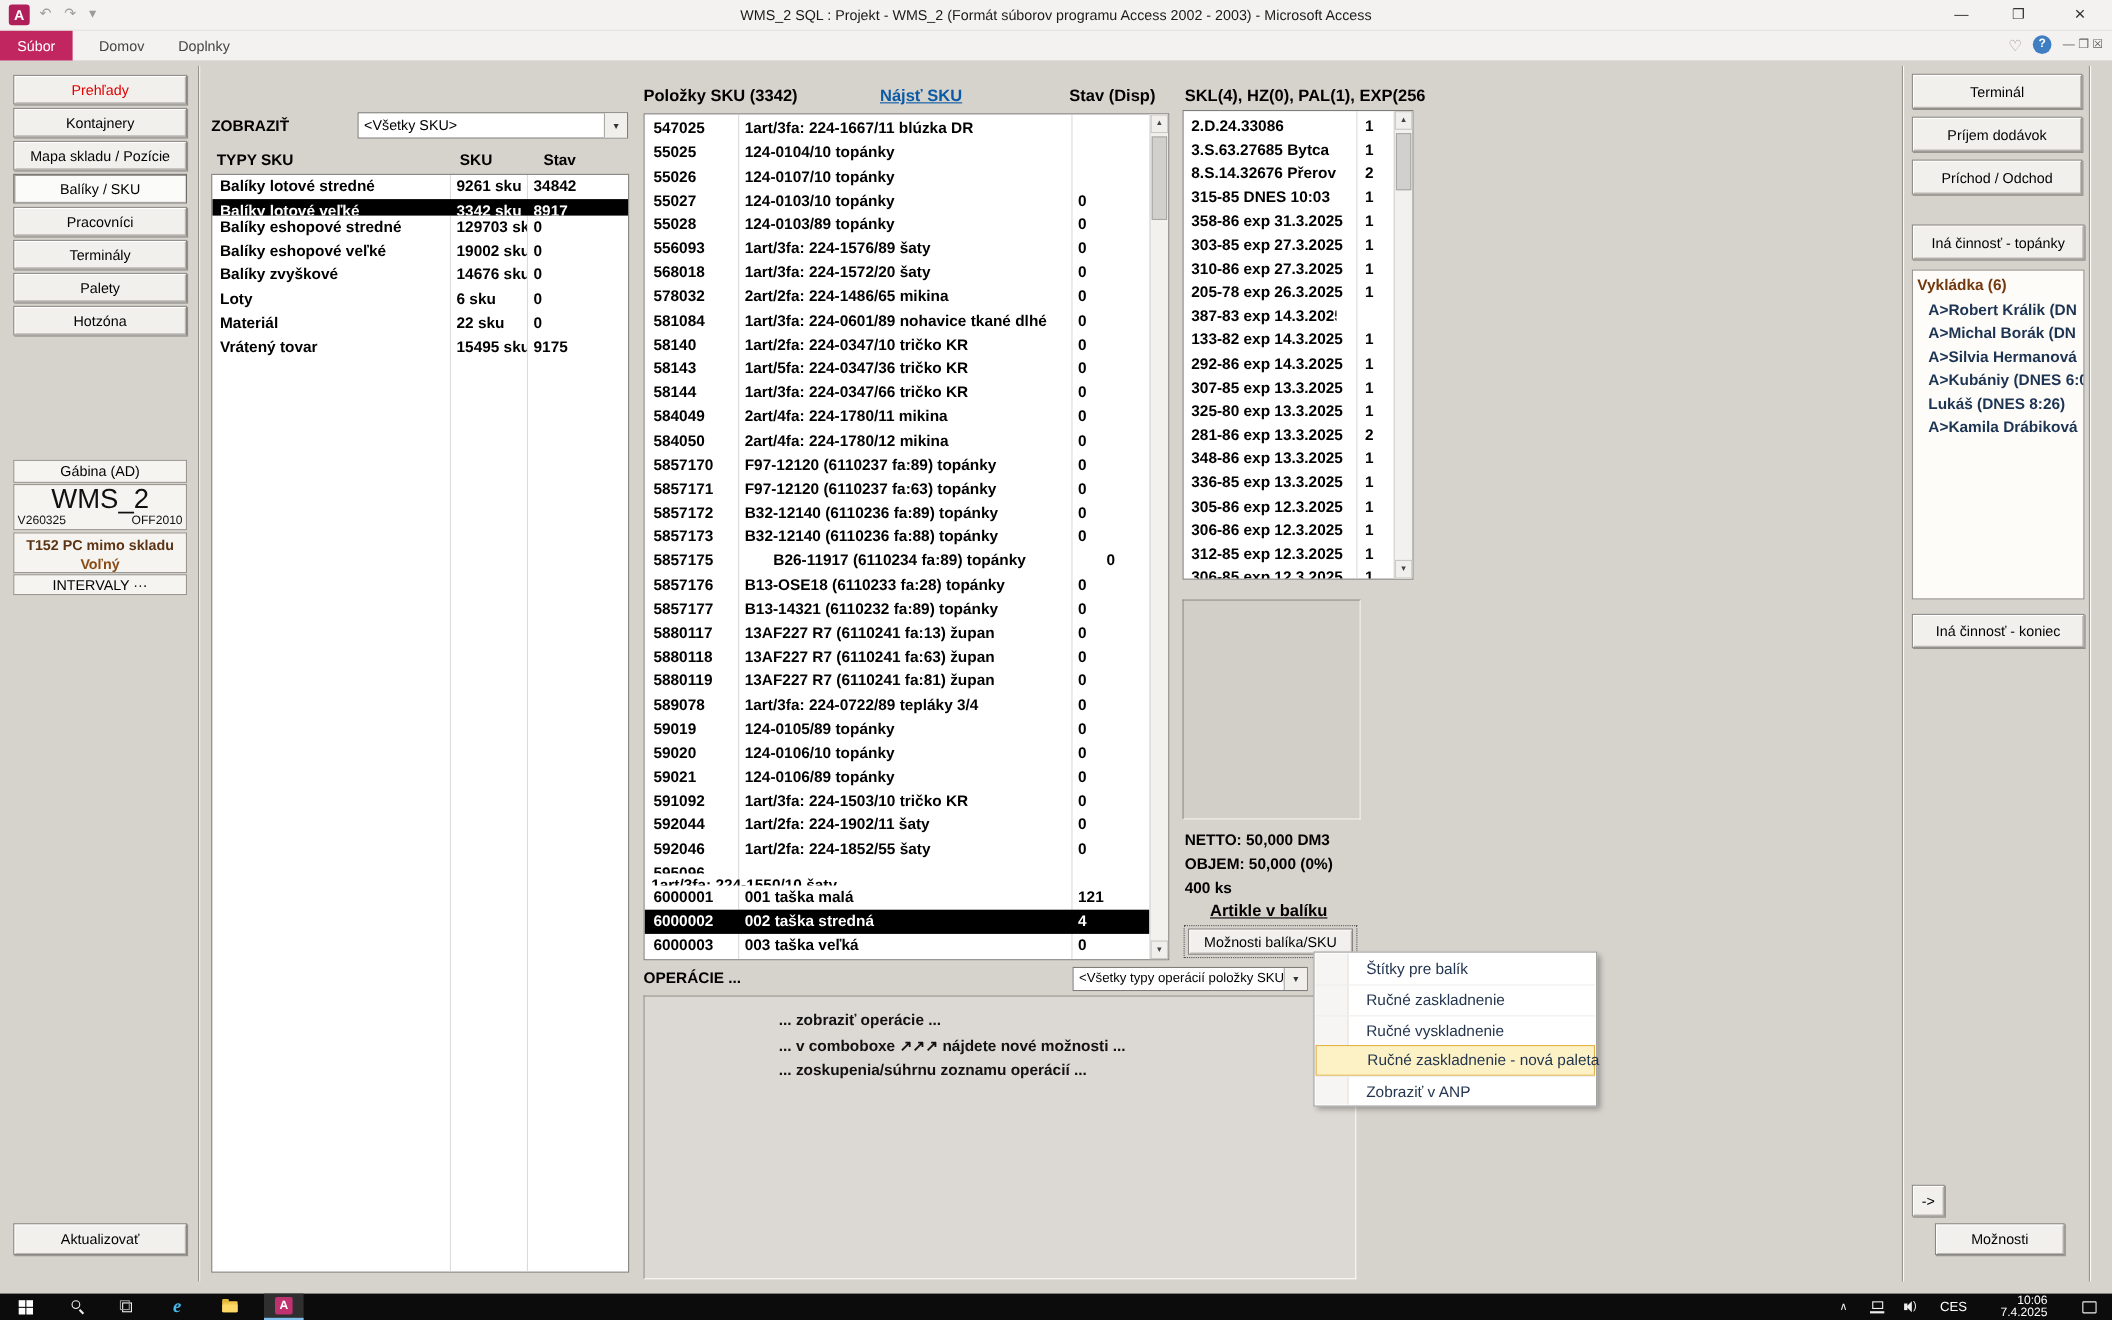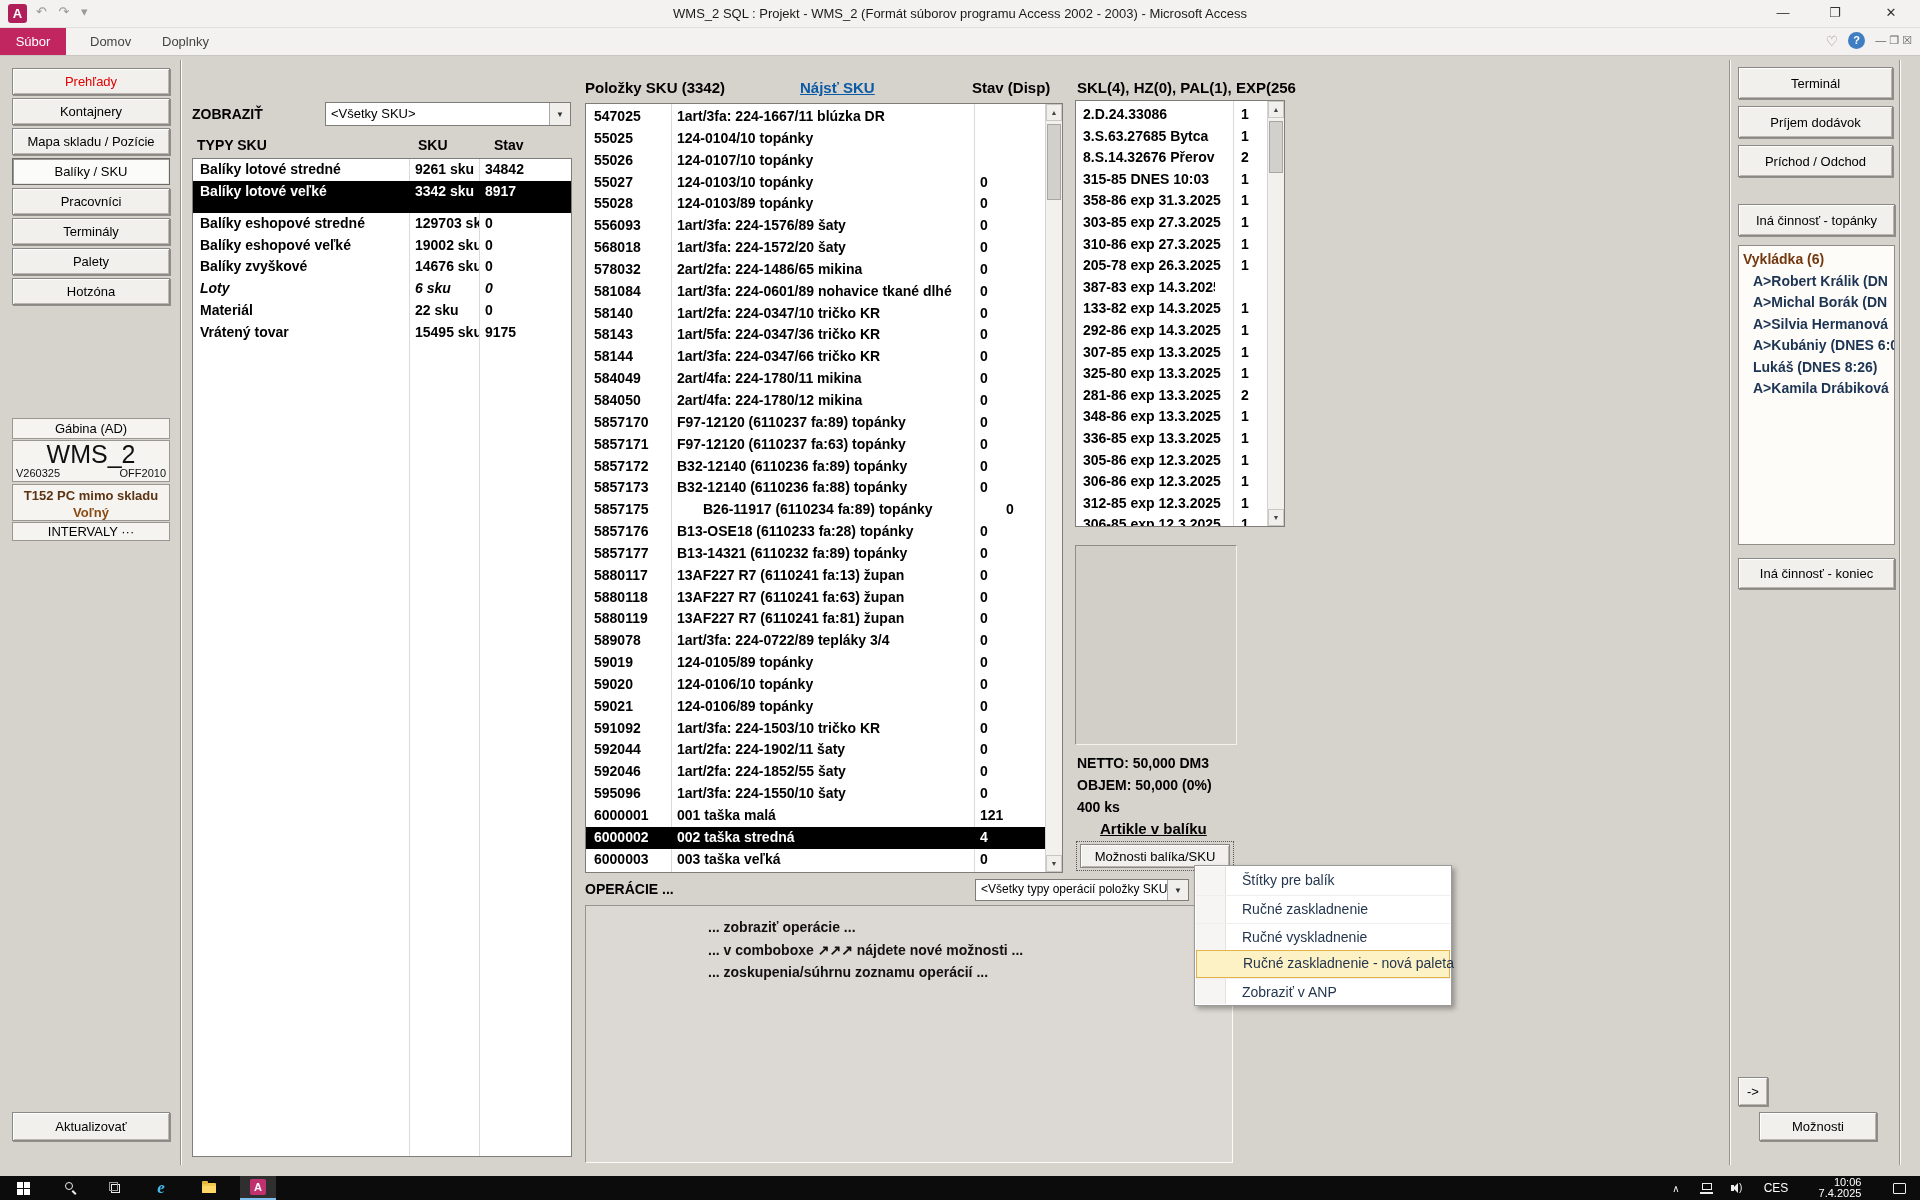--- a/index.html
+++ b/index.html
@@ -171,41 +171,41 @@
   <div class="hdr" style="left:418px;top:137px;font-size:14px;">SKU</div>
   <div class="hdr" style="left:494px;top:137px;font-size:14px;">Stav</div>
   <div class="listbox" id="typy-list" style="left:192px;top:158px;width:380px;height:999px;">
     <div class="vline" style="left:216px;"></div>
     <div class="vline" style="left:286px;"></div>
   <div class="lrow" style="height: 21.8px; line-height: 21.8px;">
         <span class="c" style="width: 216px; padding-left: 7px;">Balíky lotové stredné</span>
         <span class="c" style="width: 70px; padding-left: 6px;">9261 sku</span>
         <span class="c" style="flex: 1 1 0%; padding-left: 6px;">34842</span>
       </div>
-      <div class="lrow sel" style="height: 32px; line-height: 21.8px;">
+      <div class="lrow sel" style="height: 15px; line-height: 21.8px;">
         <span class="c" style="width: 216px; padding-left: 7px;">Balíky lotové veľké</span>
         <span class="c" style="width: 70px; padding-left: 6px;">3342 sku</span>
         <span class="c" style="flex: 1 1 0%; padding-left: 6px;">8917</span>
       </div>
       <div class="lrow" style="height: 21.8px; line-height: 21.8px;">
         <span class="c" style="width: 216px; padding-left: 7px;">Balíky eshopové stredné</span>
         <span class="c" style="width: 70px; padding-left: 6px;">129703 sk</span>
         <span class="c" style="flex: 1 1 0%; padding-left: 6px;">0</span>
       </div>
       <div class="lrow" style="height: 21.8px; line-height: 21.8px;">
         <span class="c" style="width: 216px; padding-left: 7px;">Balíky eshopové veľké</span>
         <span class="c" style="width: 70px; padding-left: 6px;">19002 sku</span>
         <span class="c" style="flex: 1 1 0%; padding-left: 6px;">0</span>
       </div>
       <div class="lrow" style="height: 21.8px; line-height: 21.8px;">
         <span class="c" style="width: 216px; padding-left: 7px;">Balíky zvyškové</span>
         <span class="c" style="width: 70px; padding-left: 6px;">14676 sku</span>
         <span class="c" style="flex: 1 1 0%; padding-left: 6px;">0</span>
       </div>
-      <div class="lrow" style="height: 21.8px; line-height: 21.8px; font-style: italic;">
+      <div class="lrow" style="height: 21.8px; line-height: 21.8px;">
         <span class="c" style="width: 216px; padding-left: 7px;">Loty</span>
         <span class="c" style="width: 70px; padding-left: 6px;">6 sku</span>
         <span class="c" style="flex: 1 1 0%; padding-left: 6px;">0</span>
       </div>
       <div class="lrow" style="height: 21.8px; line-height: 21.8px;">
         <span class="c" style="width: 216px; padding-left: 7px;">Materiál</span>
         <span class="c" style="width: 70px; padding-left: 6px;">22 sku</span>
         <span class="c" style="flex: 1 1 0%; padding-left: 6px;">0</span>
       </div>
       <div class="lrow" style="height: 21.8px; line-height: 21.8px;">
@@ -370,21 +370,21 @@
         <div class="lrow" style="height: 21.85px; line-height: 21.85px;">
           <span class="c" style="width: 85px; padding-left: 8px;">592044</span>
           <span class="c" style="width: 303px; padding-left: 6px;">1art/2fa: 224-1902/11 šaty</span>
           <span class="c" style="flex: 1 1 0%; padding-left: 6px;">0</span>
         </div>
         <div class="lrow" style="height: 21.85px; line-height: 21.85px;">
           <span class="c" style="width: 85px; padding-left: 8px;">592046</span>
           <span class="c" style="width: 303px; padding-left: 6px;">1art/2fa: 224-1852/55 šaty</span>
           <span class="c" style="flex: 1 1 0%; padding-left: 6px;">0</span>
         </div>
-        <div class="lrow" style="height: 21.85px; line-height: 21.85px;">
+        <div class="lrow" style="height: 21.85px; line-height: 21.85px; flex-direction: column;">
           <span class="c" style="width: 85px; padding-left: 8px;">595096</span>
           <span class="c" style="width: 303px; padding-left: 6px;">1art/3fa: 224-1550/10 šaty</span>
           <span class="c" style="flex: 1 1 0%; padding-left: 6px;">0</span>
         </div>
         <div class="lrow" style="height: 21.85px; line-height: 21.85px;">
           <span class="c" style="width: 85px; padding-left: 8px;">6000001</span>
           <span class="c" style="width: 303px; padding-left: 6px;">001 taška malá</span>
           <span class="c" style="flex: 1 1 0%; padding-left: 6px;">121</span>
         </div>
         <div class="lrow sel" style="height: 21.85px; line-height: 21.85px;">

